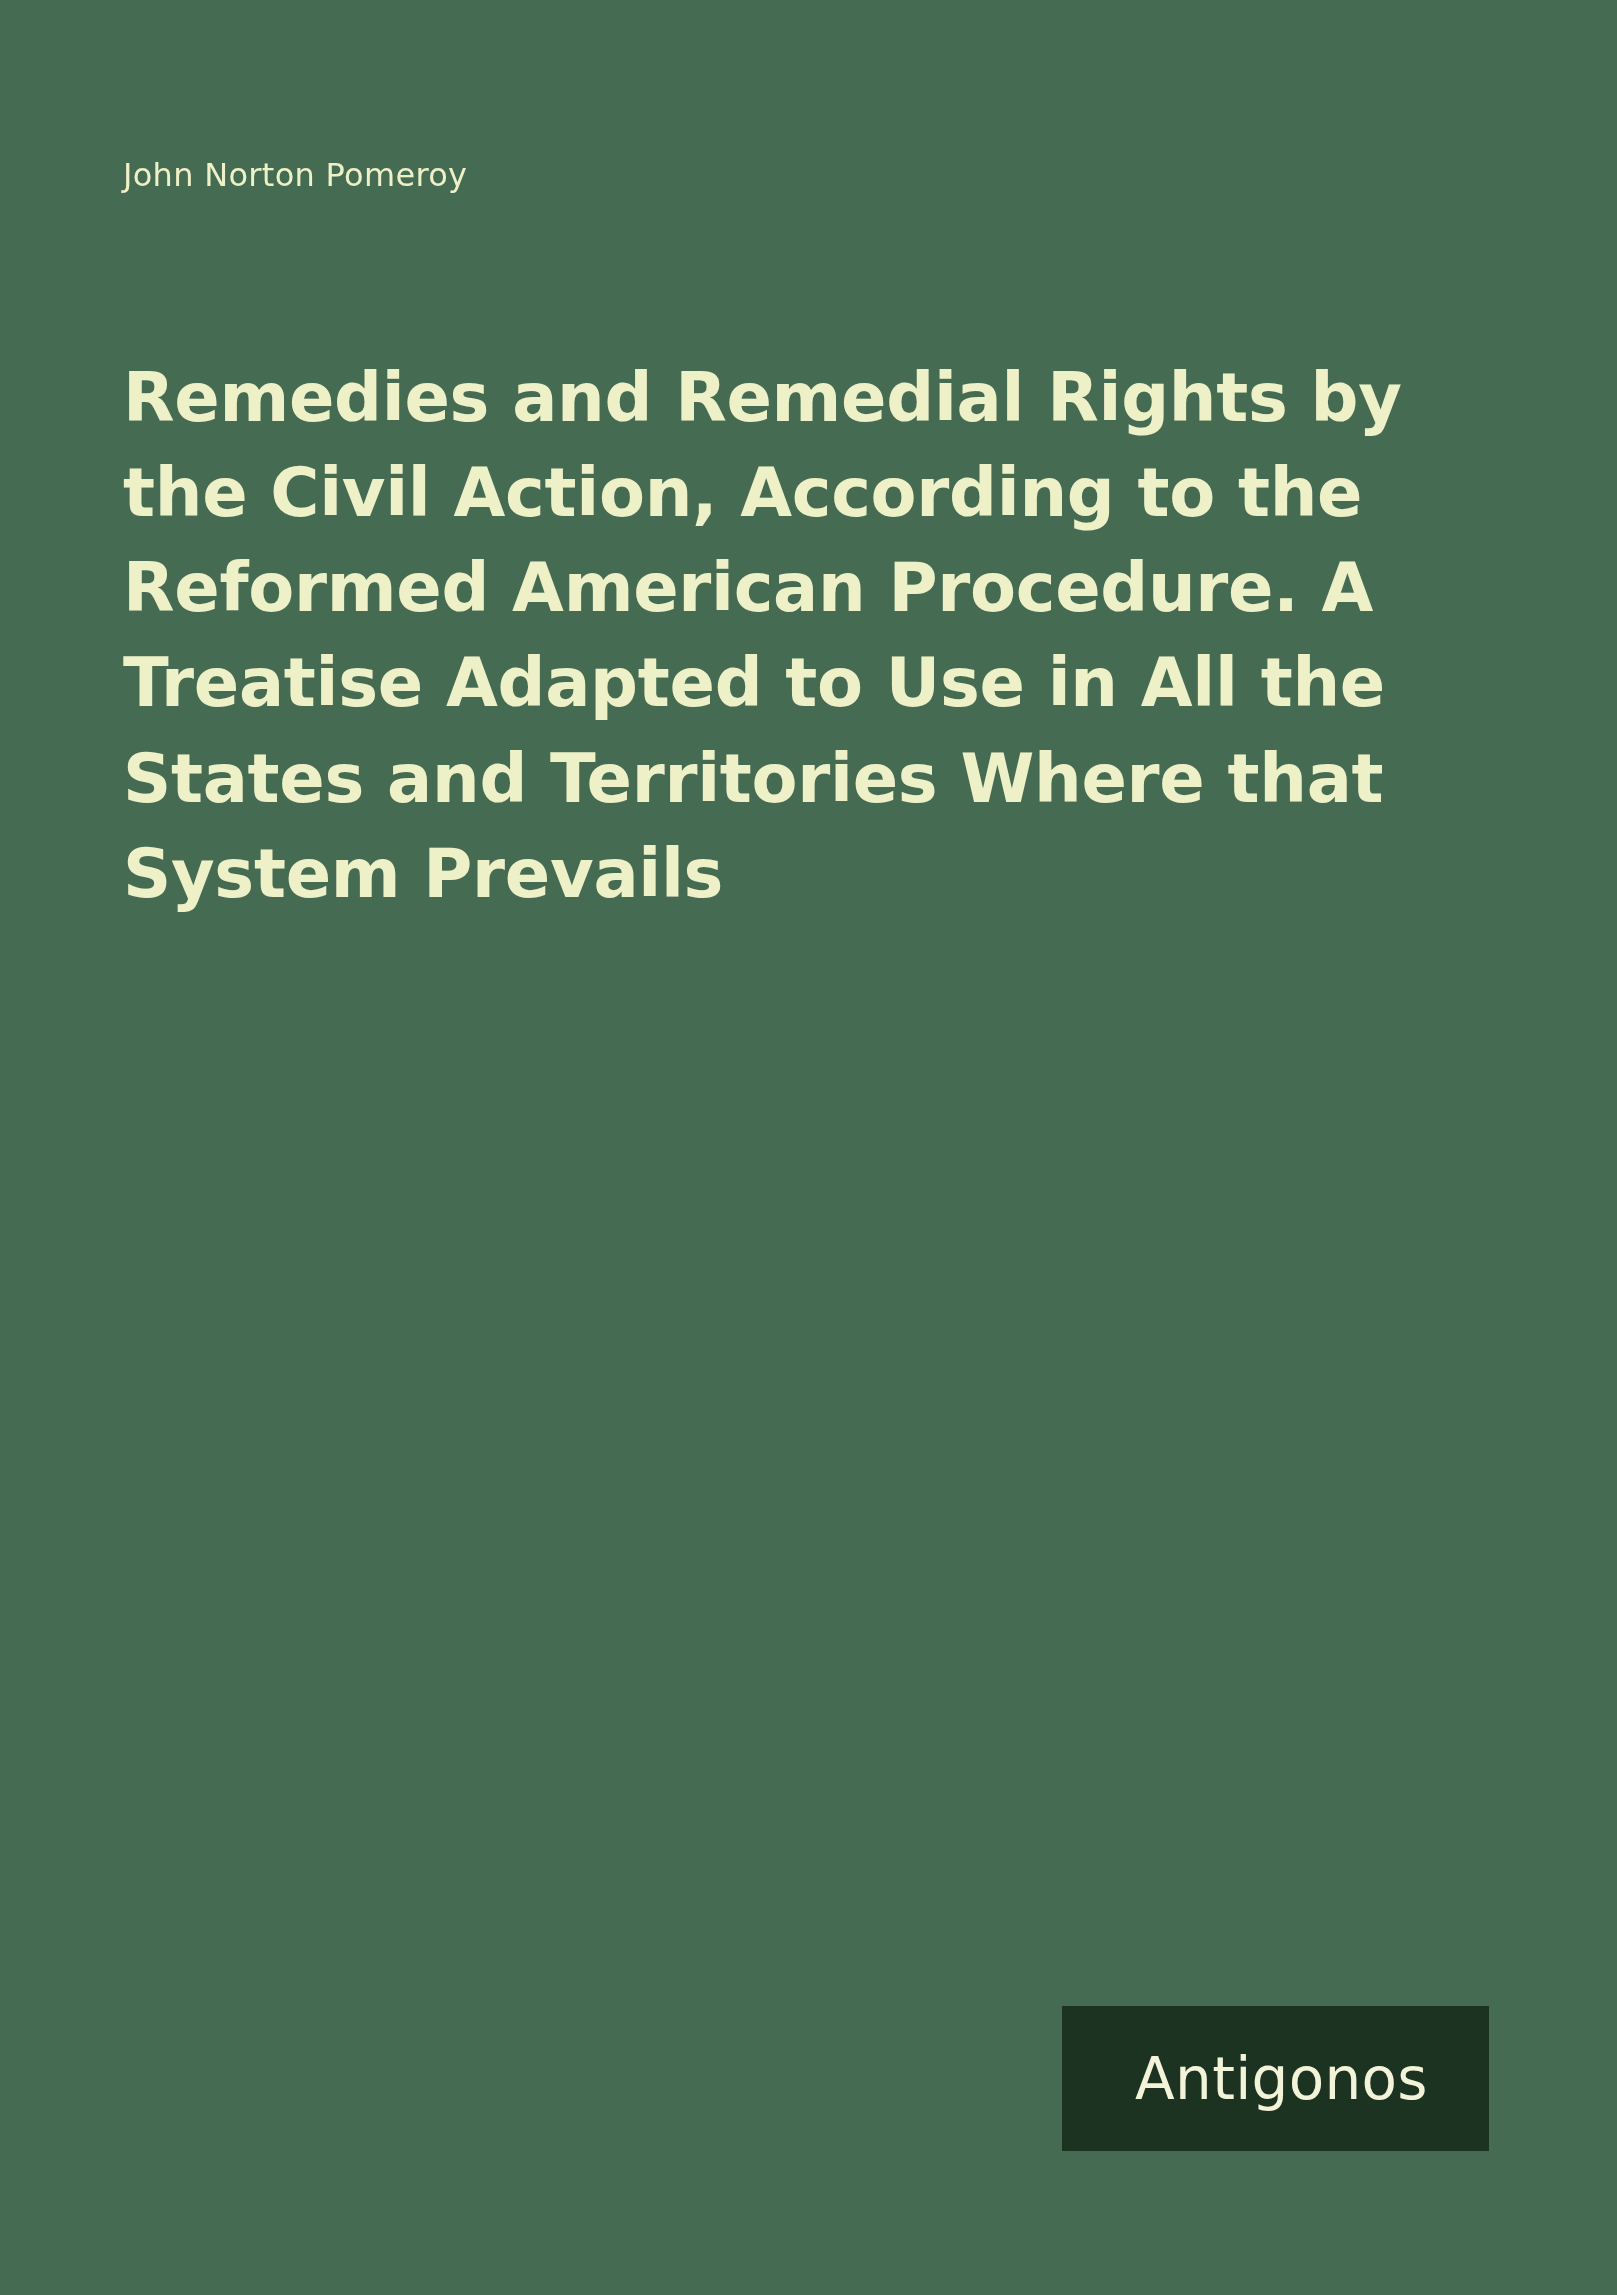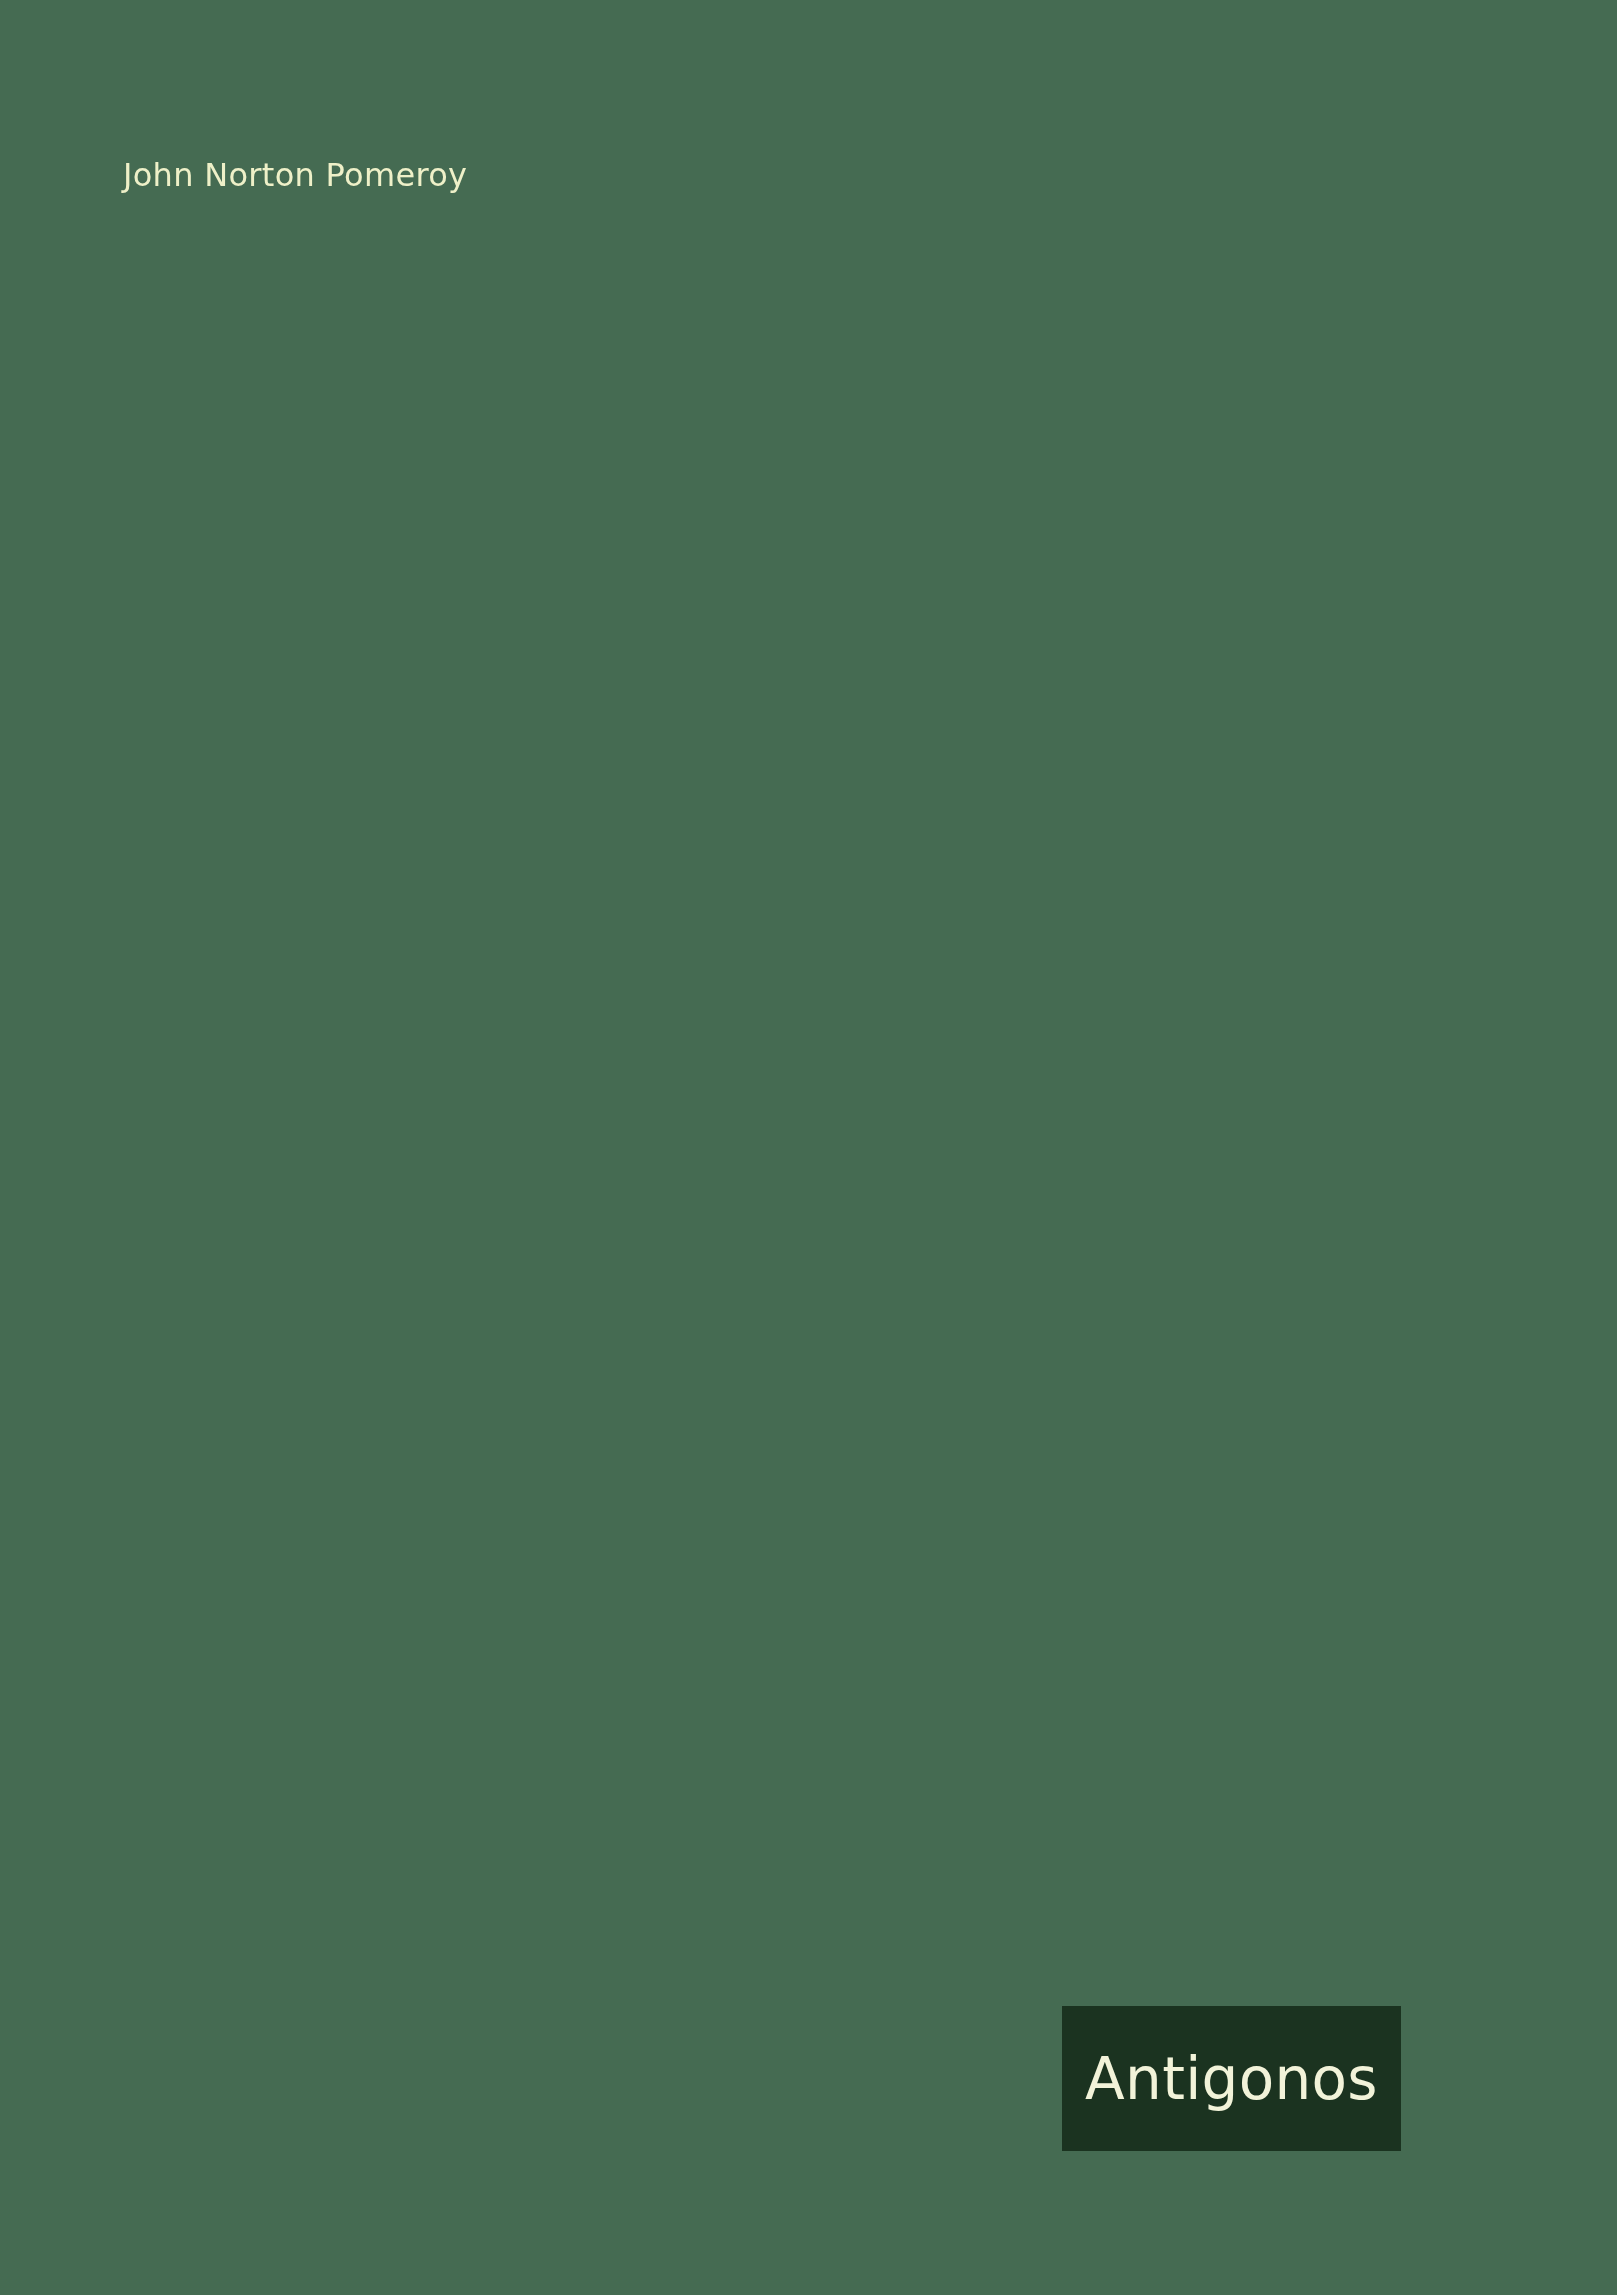--- a/index.html
+++ b/index.html
@@ -38,40 +38,42 @@
     font-size: 67px;
     line-height: 1.42;
     font-weight: 600;
     color: #eef0c8;
     letter-spacing: -0.3px;
   }
   .publisher-box {
     position: absolute;
     left: 1062px;
     top: 2006px;
-    width: 339px;
+    width: 415px;
     height: 145px;
     background: #1b3320;
     display: flex;
     align-items: center;
     justify-content: center;
+    padding-left: 12px;
   }
   .publisher-name {
     font-size: 58px;
     font-weight: 400;
     color: #f2f3d9;
     letter-spacing: 0.3px;
   }
 </style>
 </head>
 <body>
 
 <div class="cover">
 
   <div class="author">John Norton Pomeroy</div>
 
+  <div class="title">Remedies and Remedial Rights by the Civil Action, According to the Reformed American Procedure. A Treatise Adapted to Use in All the States and Territories Where that System Prevails</div>
 
   <div class="publisher-box">
     <span class="publisher-name">Antigonos</span>
   </div>
 
 </div>
 
 
 </body></html>

